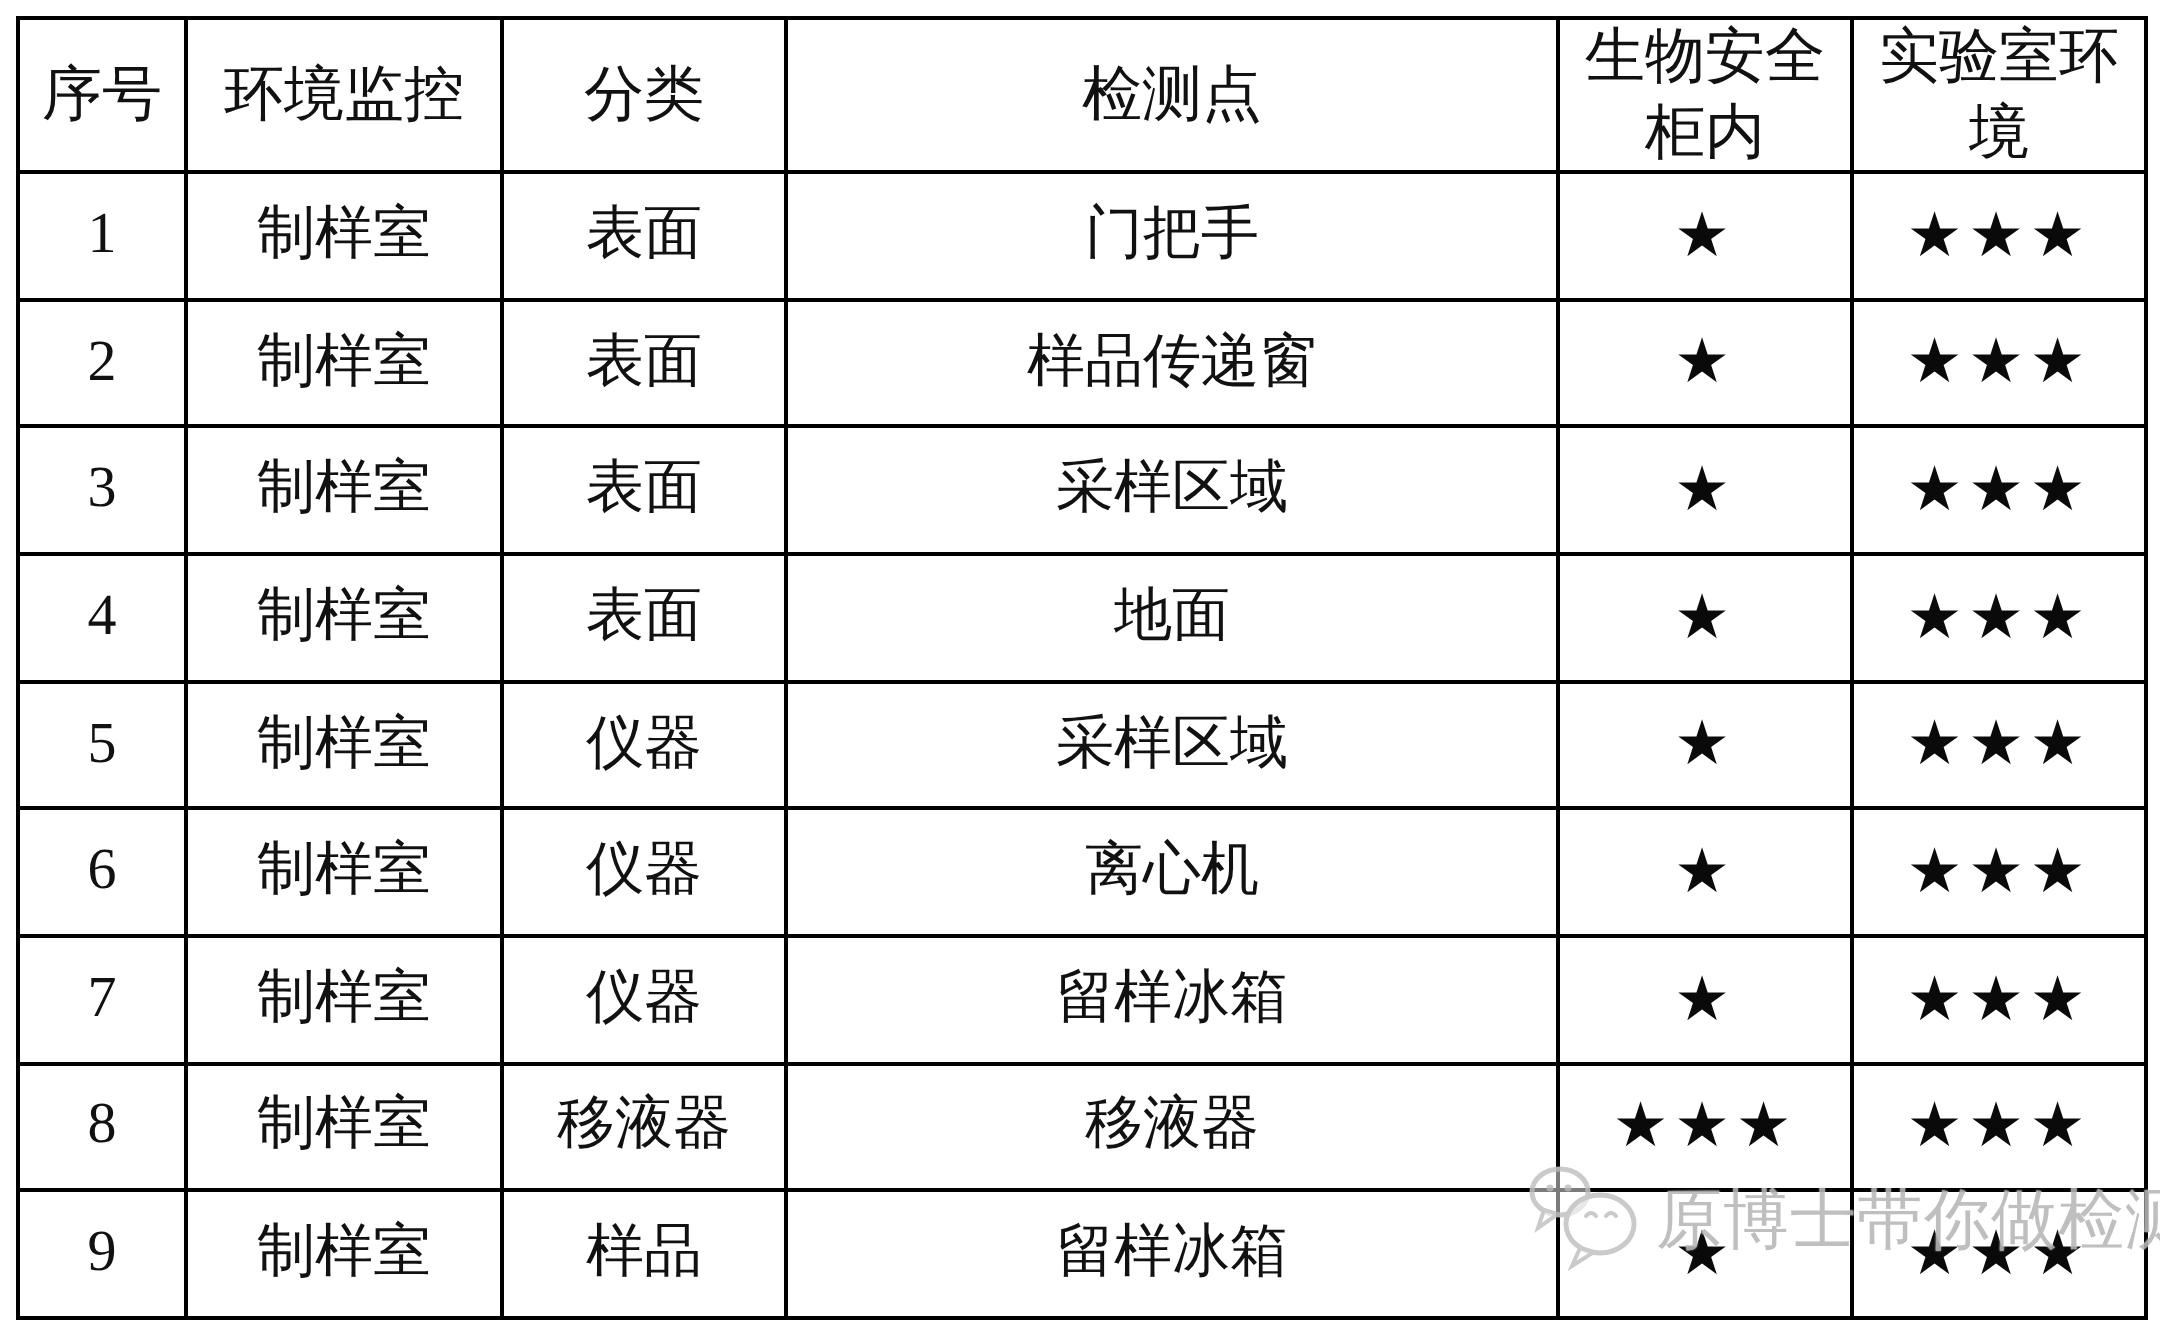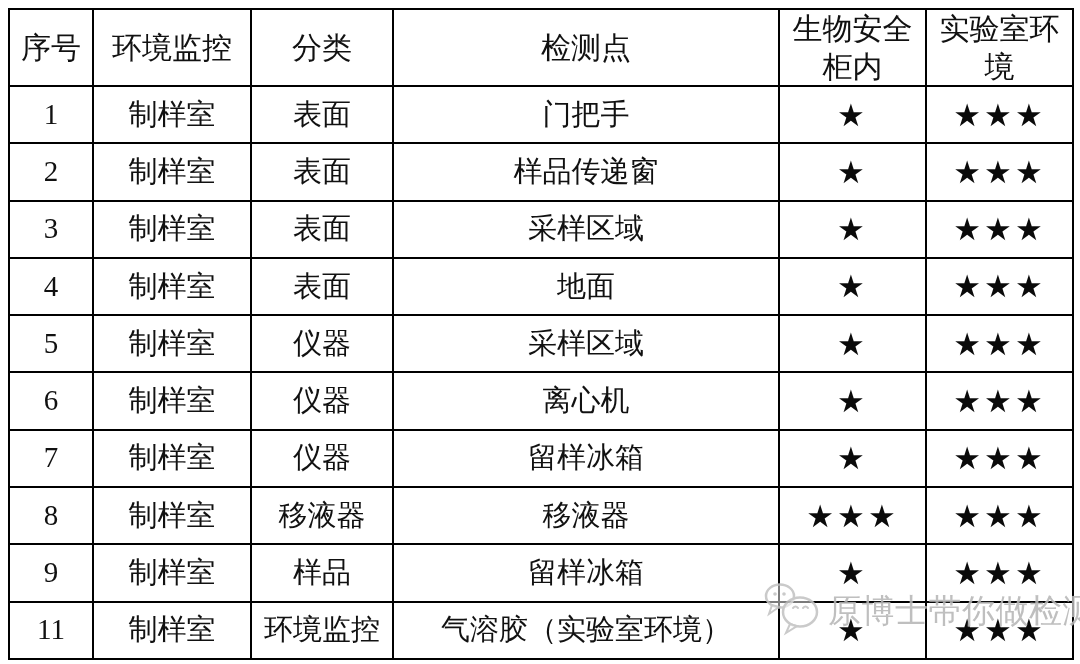--- a/index.html
+++ b/index.html
@@ -184,28 +184,20 @@
     <tr>
       <td>9</td>
       <td>制样室</td>
       <td>样品</td>
       <td>留样冰箱</td>
       <td class="stars">★</td>
       <td class="stars">★★★</td>
     </tr>
 
 
-    <tr>
-      <td>11</td>
-      <td>制样室</td>
-      <td>环境监控</td>
-      <td>气溶胶（实验室环境）</td>
-      <td class="stars">★</td>
-      <td class="stars">★★★</td>
-    </tr>
 
   </tbody>
   </table>
 
   <div class="watermark">
     <span class="watermark-icon">
       <svg width="64" height="60" viewBox="0 0 64 60">
         <g fill="rgba(255,255,255,0.55)" stroke="#c3c3c3" stroke-width="2.5">
           <ellipse cx="20" cy="17" rx="14" ry="11.5"></ellipse>
           <path d="M12 26 L9 35 L19 28 Z" stroke-width="2"></path>

